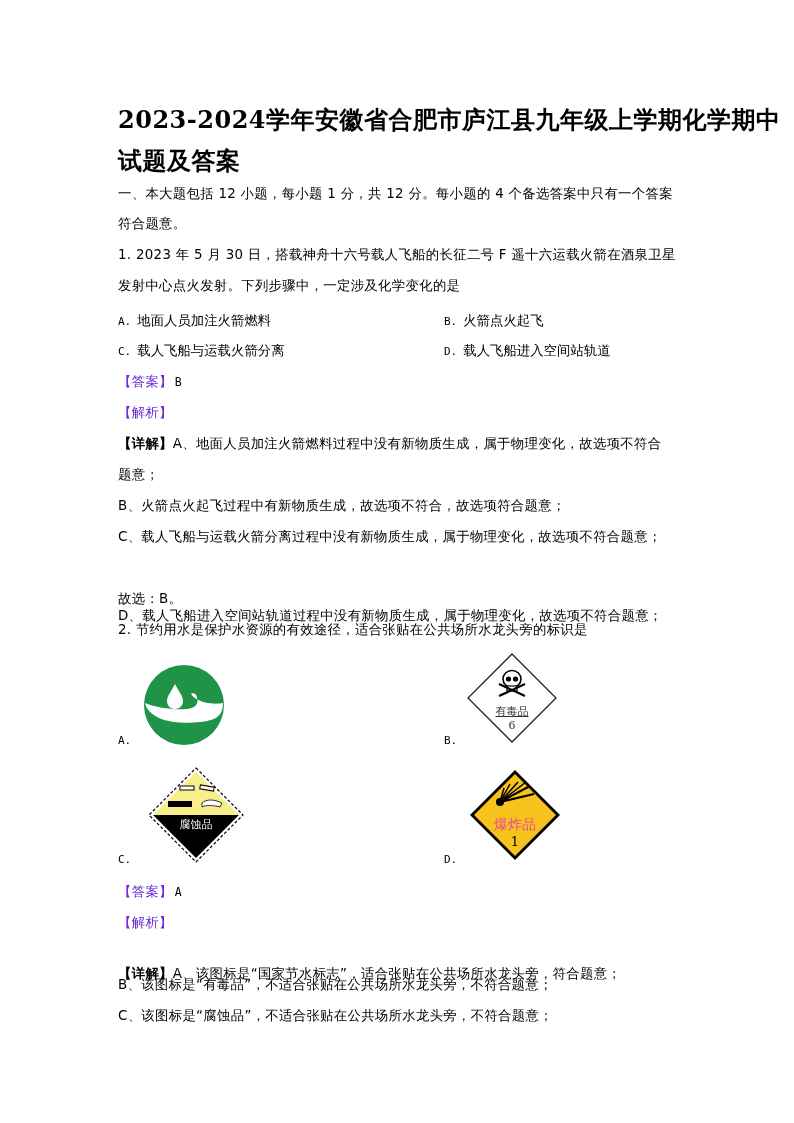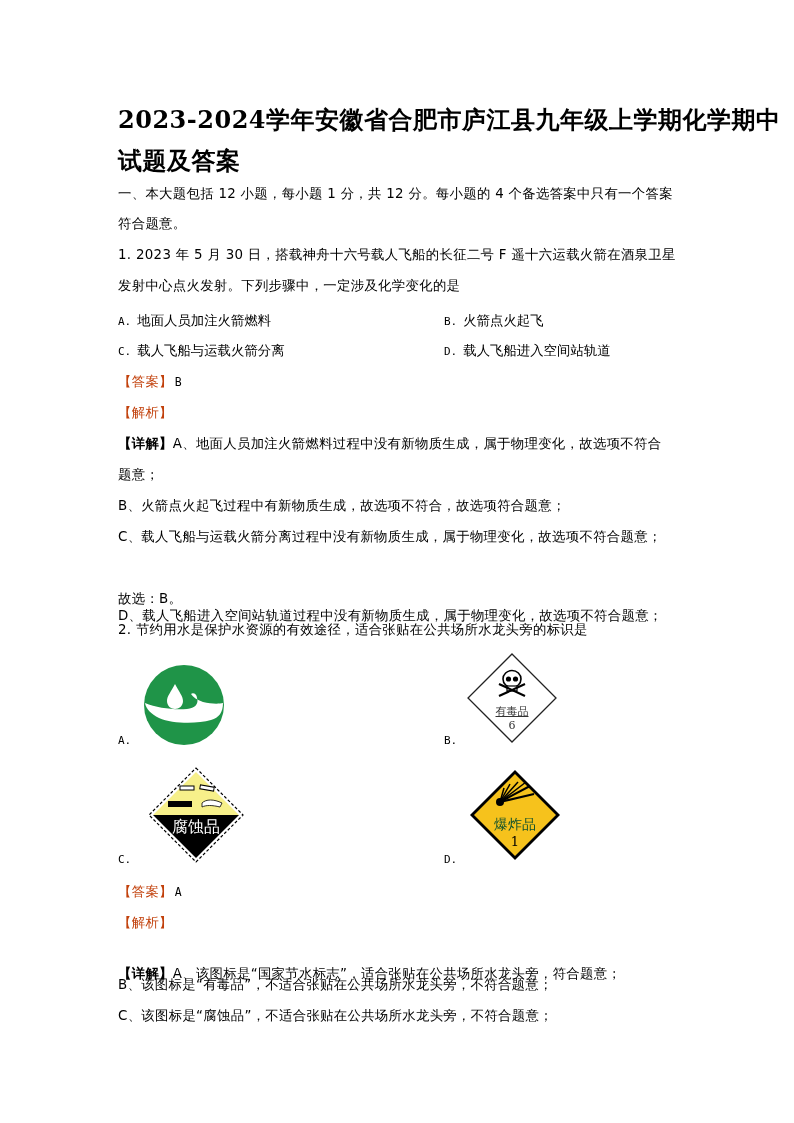--- a/index.html
+++ b/index.html
@@ -4,21 +4,21 @@
   <style>
     html, body { margin: 0; padding: 0; background: #ffffff; }
     body { width: 794px; height: 1123px; position: relative; overflow: hidden;
            font-family: "DejaVu Sans", "Liberation Sans", sans-serif; color: #000; }
     .page { position: absolute; left: 0; top: 0; width: 794px; height: 1123px; }
     .title { position: absolute; left: 118px; font-family: "DejaVu Serif", "Liberation Serif", serif;
              font-size: 24px; font-weight: bold; letter-spacing: 0.5px; white-space: nowrap; }
     .line { position: absolute; left: 118px; font-size: 13.4px; white-space: nowrap; letter-spacing: 0.3px; }
     .opt { position: absolute; font-size: 13.4px; white-space: nowrap; }
     .opt-label { font-family: "DejaVu Sans Mono", "Liberation Mono", monospace; font-size: 11px; margin-right: 6px; }
-    .tag { color: #c2410c; }
+    .tag { color: #6d28d9; }
     .tag-val { font-family: "DejaVu Sans Mono", "Liberation Mono", monospace; font-size: 11.5px; margin-left: 2px; }
     .bold-tag { font-weight: bold; }
     .img-label { position: absolute; font-family: "DejaVu Sans Mono", "Liberation Mono", monospace; font-size: 11px; }
     .icon { position: absolute; }
   </style>
 </head>
 <body>
 
 <div class="page">
 
@@ -87,37 +87,37 @@
   <div class="icon" style="left:146px; top:765px; width:100px; height:100px;">
     <svg width="100" height="100" viewBox="0 0 100 100" style="position:absolute;left:0;top:0;">
       <polygon points="50,3 97,50 50,97 3,50" fill="#fff" stroke="#000" stroke-width="1.2" stroke-dasharray="3,2"></polygon>
       <polygon points="50,7 93,50 7,50" fill="#f7f08a"></polygon>
       <polygon points="7,50 93,50 50,93" fill="#000"></polygon>
       <rect x="22" y="36" width="24" height="6" fill="#000"></rect>
       <rect x="34" y="21" width="14" height="4" fill="#fff" stroke="#000" stroke-width="1"></rect>
       <rect x="54" y="21" width="14" height="4" fill="#fff" stroke="#000" stroke-width="1" transform="rotate(10 61 23)"></rect>
       <path d="M56 38 C60 34 68 34 76 38 L74 42 C66 40 60 40 56 42 Z" fill="#fff" stroke="#000" stroke-width="0.8"></path>
     </svg>
-    <div style="position:absolute; left:0; width:100px; top:52px; text-align:center; font-family:'DejaVu Serif','Liberation Serif',serif; font-size:16px; color:#fff;">腐蚀品</div>
+    <div style="position:absolute; left:0; width:100px; top:52px; text-align:center; font-family:'DejaVu Serif','Liberation Serif',serif; font-size:11px; color:#fff;">腐蚀品</div>
   </div>
 
   <div class="img-label" style="left:444px; top:853px;">D.</div>
   <div class="icon" style="left:468px; top:768px; width:94px; height:94px;">
     <svg width="94" height="94" viewBox="0 0 94 94" style="position:absolute;left:0;top:0;">
       <polygon points="47,2 92,47 47,92 2,47" fill="#000"></polygon>
       <polygon points="47,6 88,47 47,88 6,47" fill="#f6c21c"></polygon>
       <circle cx="32" cy="34" r="4" fill="#000"></circle>
       <line x1="32" y1="34" x2="62" y2="18" stroke="#000" stroke-width="2"></line>
       <line x1="32" y1="34" x2="66" y2="26" stroke="#000" stroke-width="2"></line>
       <line x1="32" y1="34" x2="58" y2="14" stroke="#000" stroke-width="1.5"></line>
       <line x1="32" y1="34" x2="50" y2="14" stroke="#000" stroke-width="1.5"></line>
       <line x1="32" y1="34" x2="42" y2="16" stroke="#000" stroke-width="1.5"></line>
       <line x1="32" y1="34" x2="36" y2="20" stroke="#000" stroke-width="1.5"></line>
     </svg>
-    <div style="position:absolute; left:0; width:94px; top:48px; text-align:center; font-family:'DejaVu Serif','Liberation Serif',serif; font-size:14px; color:#14532d;">爆炸品</div>
+    <div style="position:absolute; left:0; width:94px; top:48px; text-align:center; font-family:'DejaVu Serif','Liberation Serif',serif; font-size:14px; color:#ec4899;">爆炸品</div>
     <div style="position:absolute; left:0; width:94px; top:66px; text-align:center; font-family:'DejaVu Serif','Liberation Serif',serif; font-size:13px; color:#000;">1</div>
   </div>
 
   <div class="line" style="top:883px;">
     <span class="tag">【答案】</span><span class="tag-val">A</span>
   </div>
   <div class="line" style="top:914px;">
     <span class="tag">【解析】</span>
   </div>
   <div class="line" style="top:945px;margin-top:20px;">

